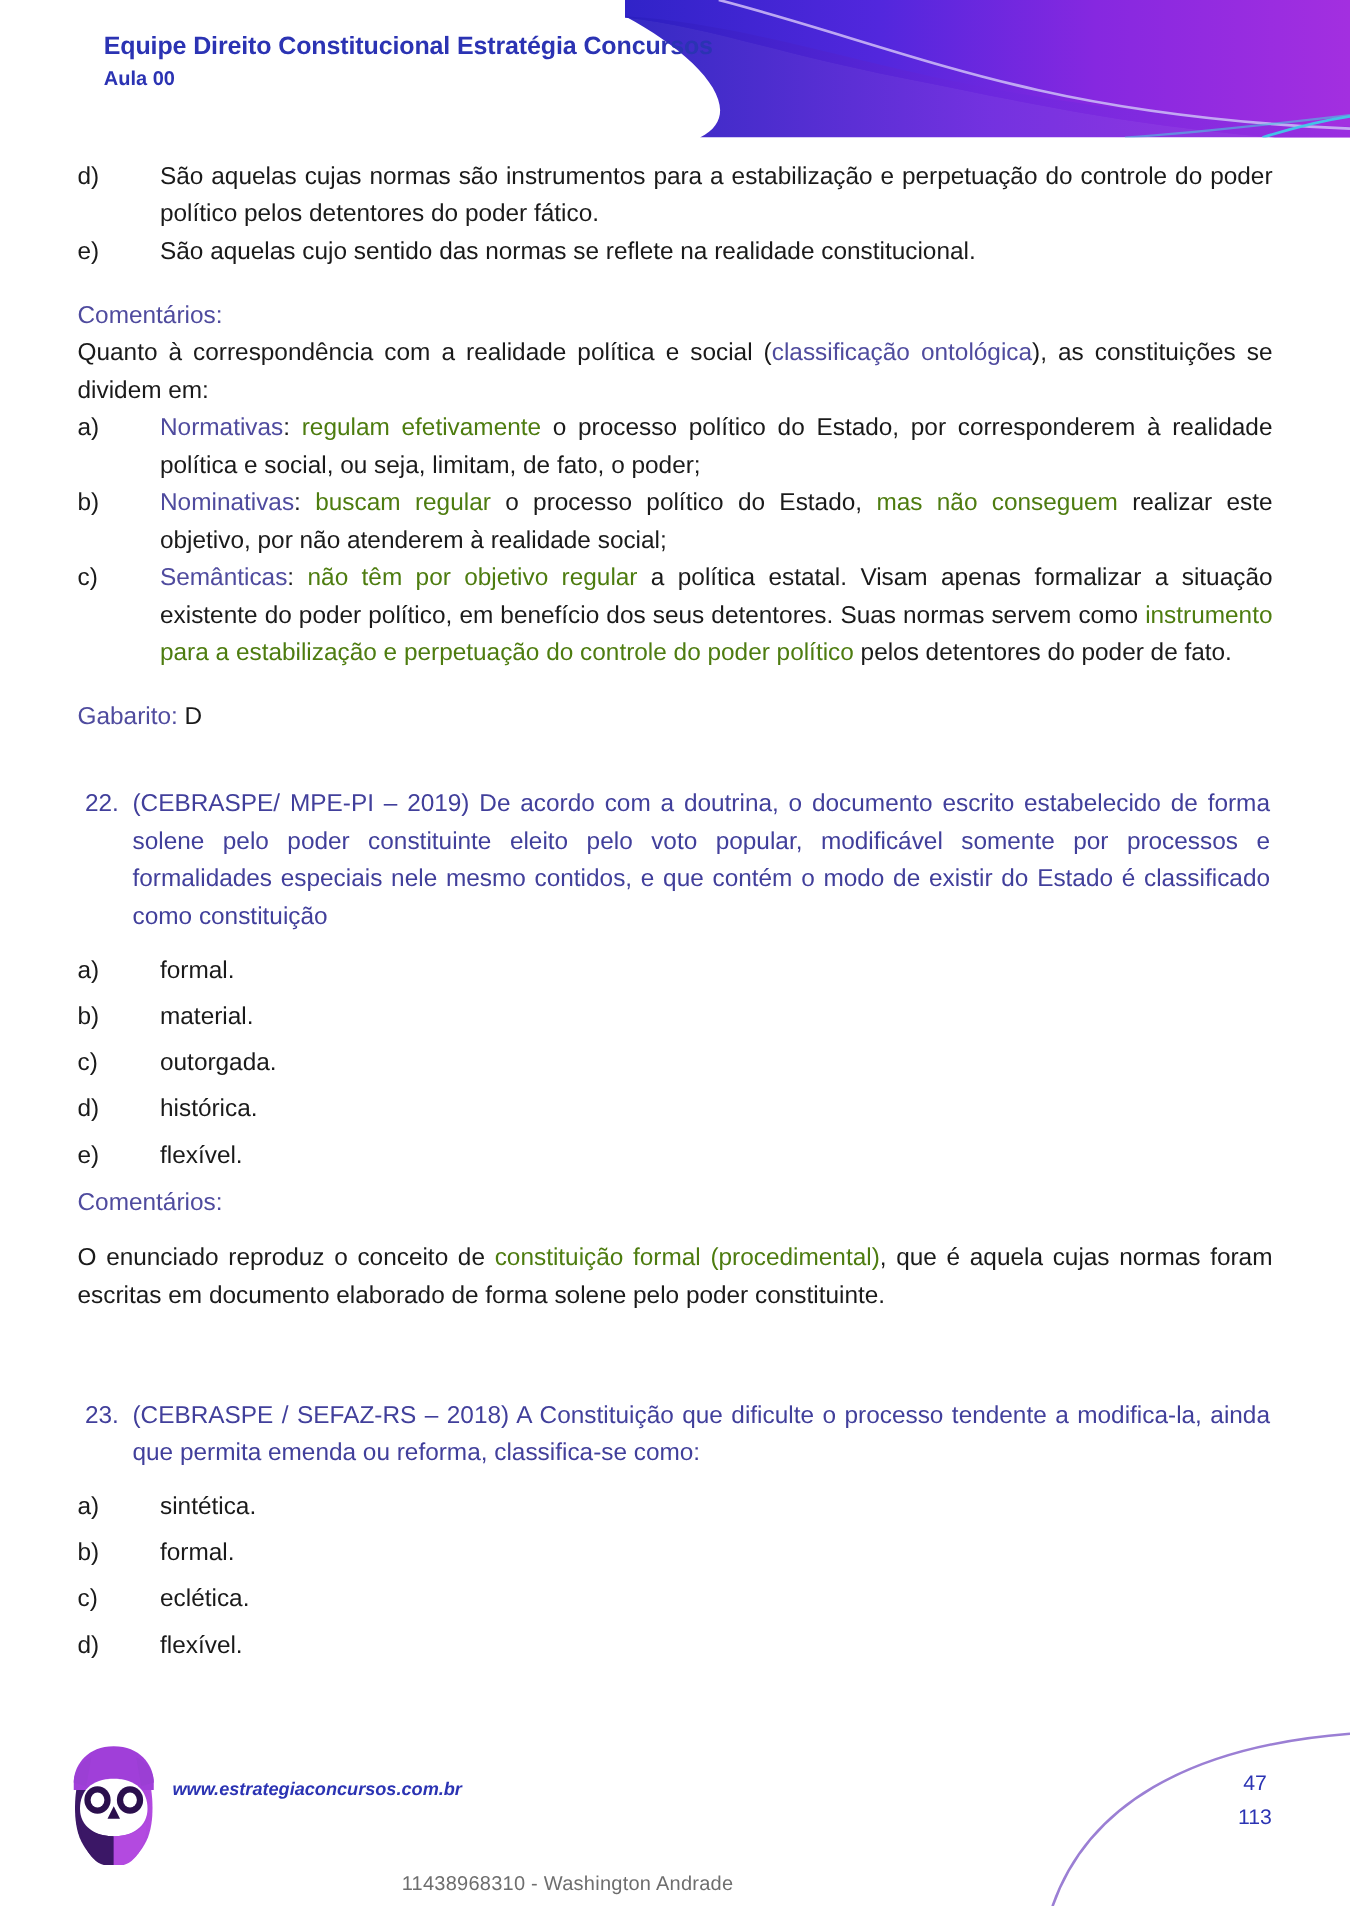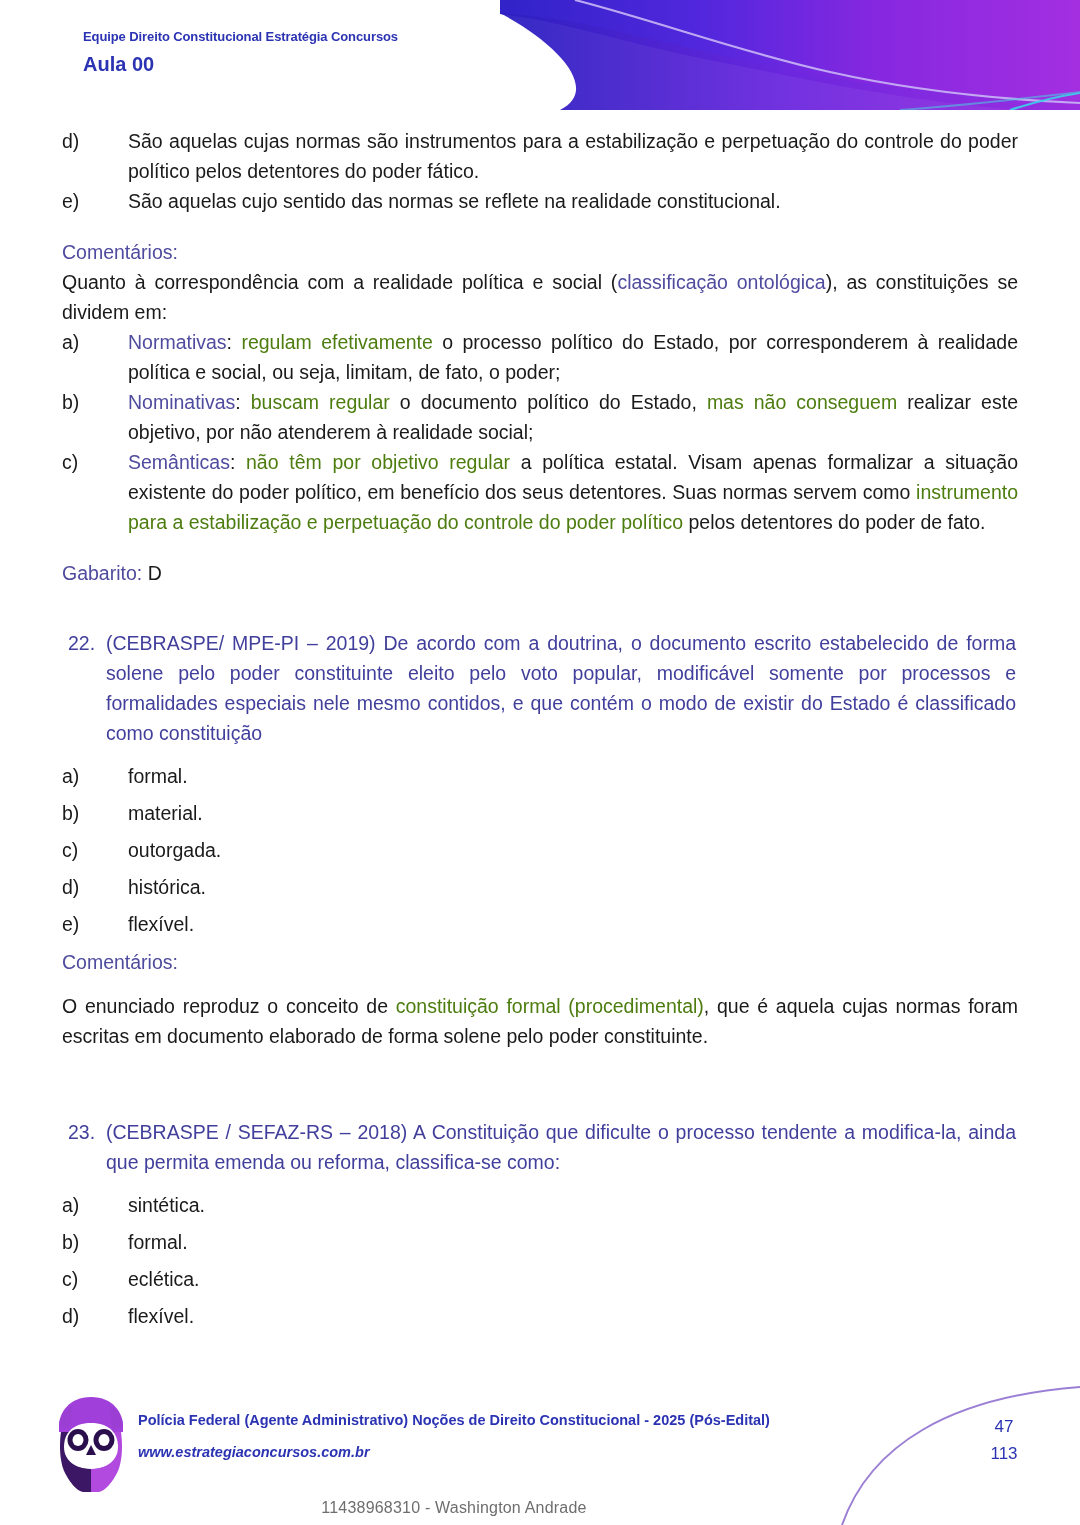--- a/index.html
+++ b/index.html
@@ -29,30 +29,30 @@
     width: 1080px;
     height: 110px;
   }
   .header-text {
     position: absolute;
     left: 83px;
     top: 26px;
     z-index: 5;
   }
   .header-line1 {
-    font-size: 13px;
+    font-size: 20px;
     font-weight: bold;
     color: #2b33b3;
     letter-spacing: -0.1px;
     line-height: 22px;
     white-space: nowrap;
     text-align: right;
   }
   .header-line2 {
-    font-size: 20px;
+    font-size: 16px;
     font-weight: bold;
     color: #2b33b3;
     line-height: 22px;
     margin-top: 5px;
   }
 
   
   .content {
     position: absolute;
     left: 62px;
@@ -245,21 +245,21 @@
     <span>Quanto à correspondência com a realidade política e social (</span><span class="c-purple">classificação ontológica</span><span>), as constituições se dividem em:</span>
   </div>
 
   <div class="alt-row para-gap">
     <span class="alt-letter">a)</span>
     <span class="alt-body"><span class="c-purple">Normativas</span><span class="c-black">: </span><span class="c-red">regulam efetivamente</span><span> o processo político do Estado, por corresponderem à realidade política e social, ou seja, limitam, de fato, o poder;</span></span>
   </div>
 
   <div class="alt-row">
     <span class="alt-letter">b)</span>
-    <span class="alt-body"><span class="c-purple">Nominativas</span><span class="c-black">: </span><span class="c-red">buscam regular</span><span> o documento político do Estado, </span><span class="c-red">mas não conseguem</span><span> realizar este objetivo, por não atenderem à realidade social;</span></span>
+    <span class="alt-body"><span class="c-purple">Nominativas</span><span class="c-black">: </span><span class="c-red">buscam regular</span><span> o processo político do Estado, </span><span class="c-red">mas não conseguem</span><span> realizar este objetivo, por não atenderem à realidade social;</span></span>
   </div>
 
   <div class="alt-row para-gap">
     <span class="alt-letter">c)</span>
     <span class="alt-body"><span class="c-purple">Semânticas</span><span class="c-black">: </span><span class="c-red">não têm por objetivo regular</span><span> a política estatal. Visam apenas formalizar a situação existente do poder político, em benefício dos seus detentores. Suas normas servem como </span><span class="c-red">instrumento para a estabilização e perpetuação do controle do poder político</span><span> pelos detentores do poder de fato.</span></span>
   </div>
 
   <div class="para para-gap"><span class="c-purple">Gabarito:</span><span class="c-black"> </span><span class="c-black">D</span></div>
 
   <div class="question para-gap-lg" style="margin-top:40px; padding-left:6px;">
@@ -354,21 +354,20 @@
     <ellipse cx="23" cy="45" rx="5.5" ry="6" fill="#ffffff"></ellipse>
     <ellipse cx="49" cy="45" rx="5.5" ry="6" fill="#ffffff"></ellipse>
 
     <path d="M36,50 L31,60 L41,60 Z" fill="#2b0f4d"></path>
 
     <path d="M36,74 C25,74 14,70 10,62 C8,75 16,94 28,97 L36,97 Z" fill="#3b1766"></path>
     <path d="M36,74 C47,74 58,70 62,62 C64,75 56,94 44,97 L36,97 Z" fill="#b34ae0"></path>
   </svg>
 
   <div class="footer-text">
-    <div class="footer-title">Polícia Federal (Agente Administrativo) Noções de Direito Constitucional - 2025 (Pós-Edital)</div>
     <div class="footer-url">www.estrategiaconcursos.com.br</div>
   </div>
 
   <div class="page-nums">
     <div>47</div>
     <div>113</div>
   </div>
 
   <div class="watermark">11438968310 - Washington Andrade</div>
 </div>

